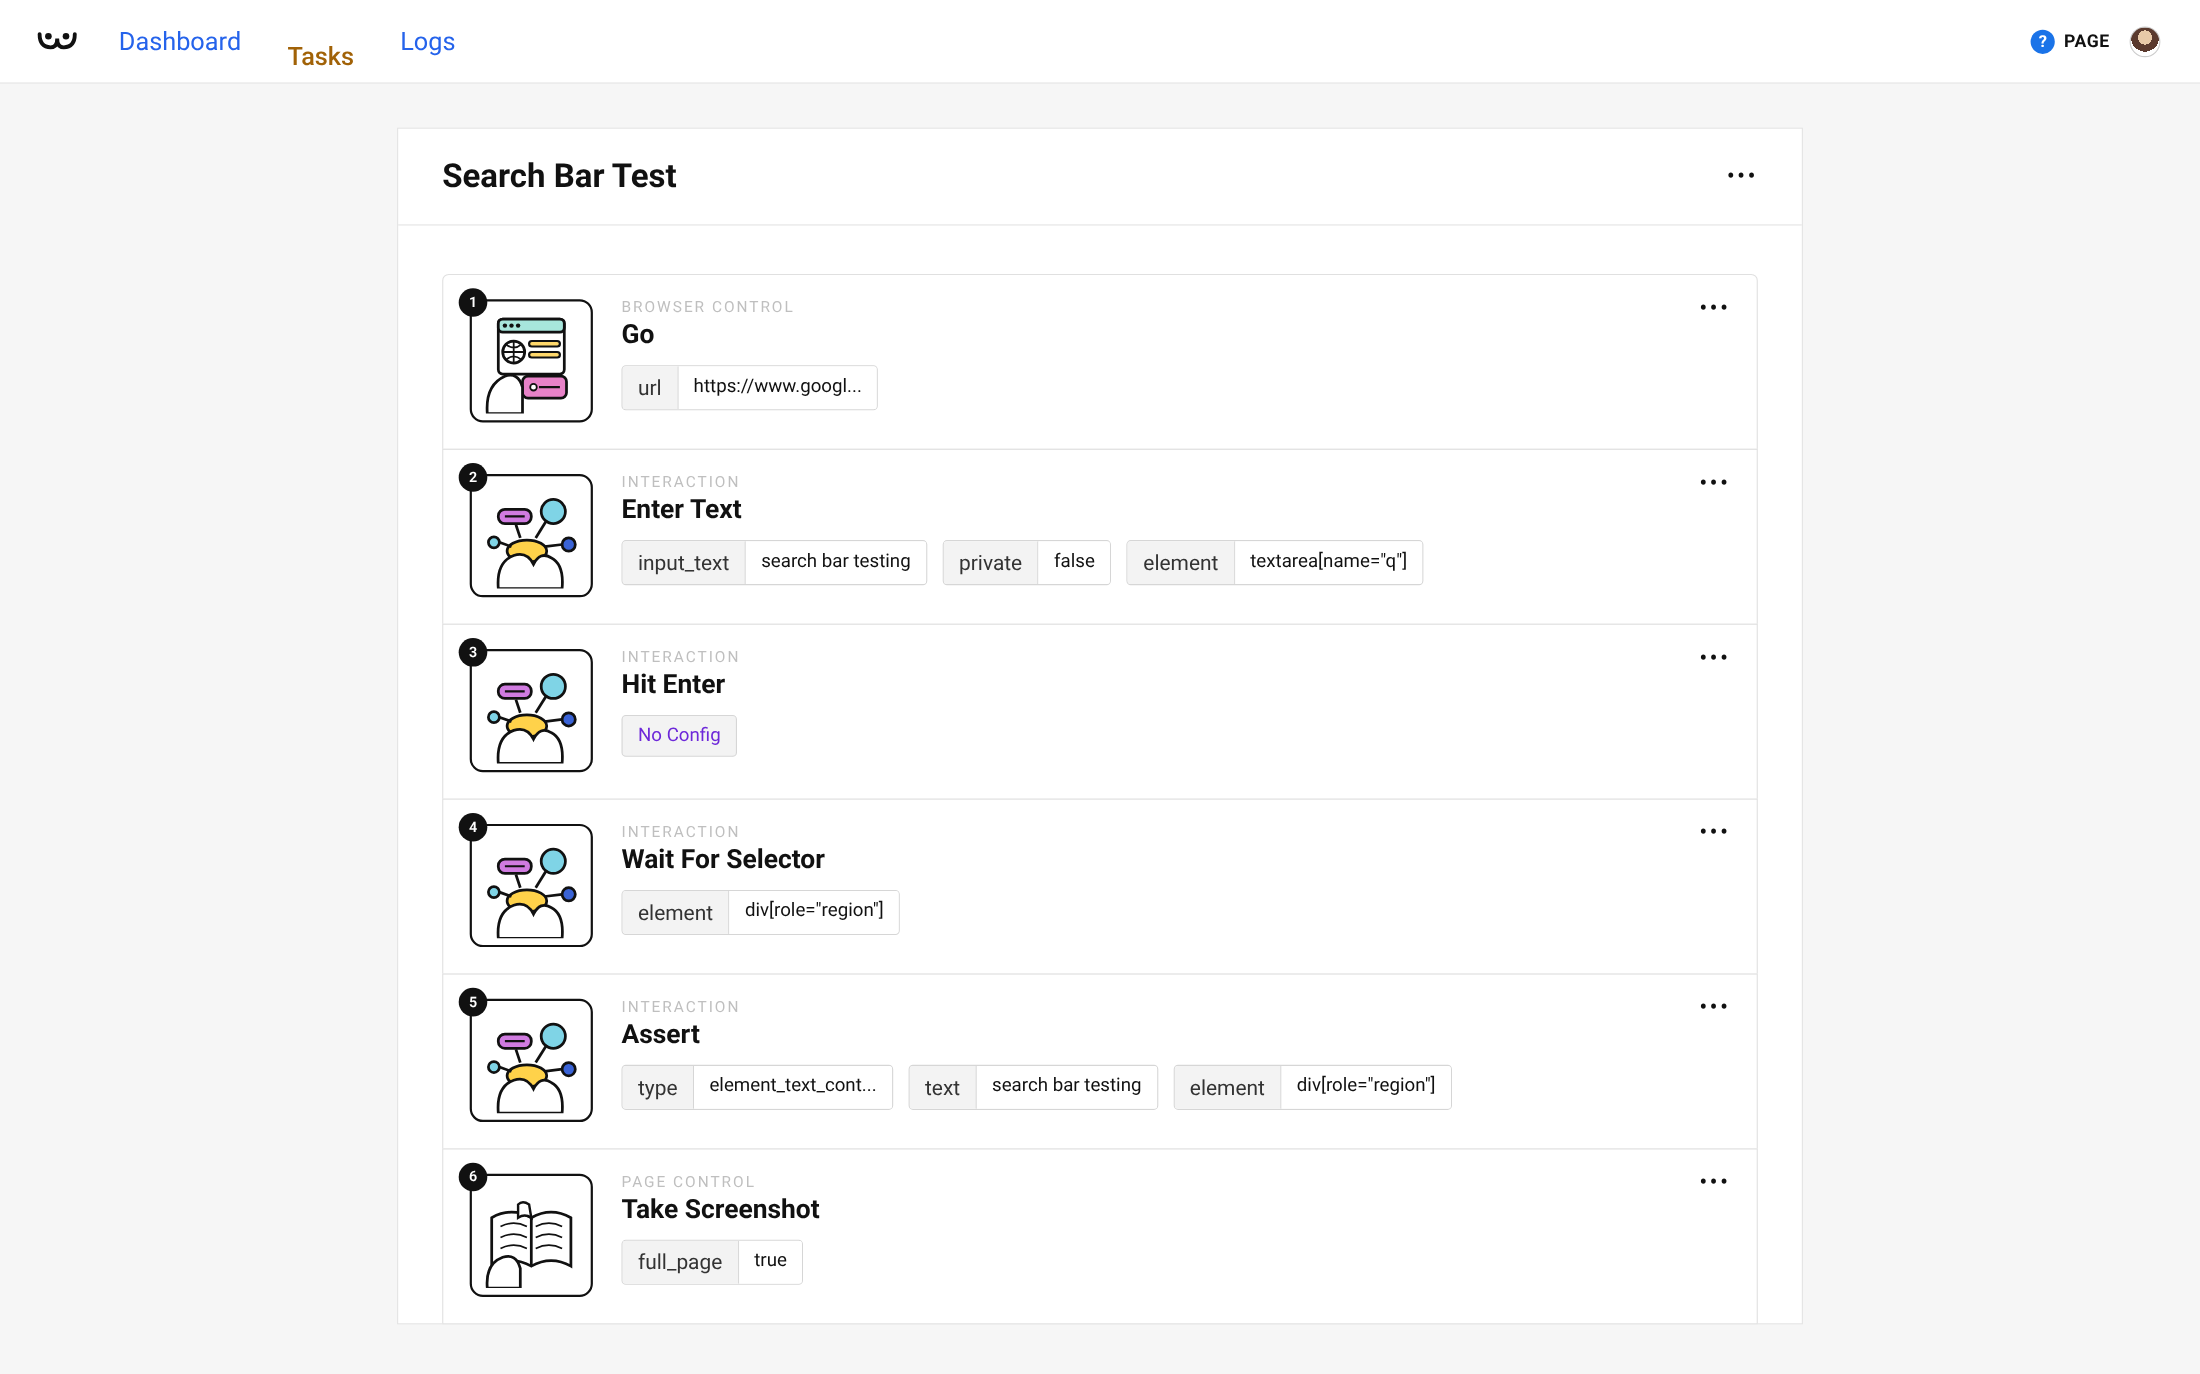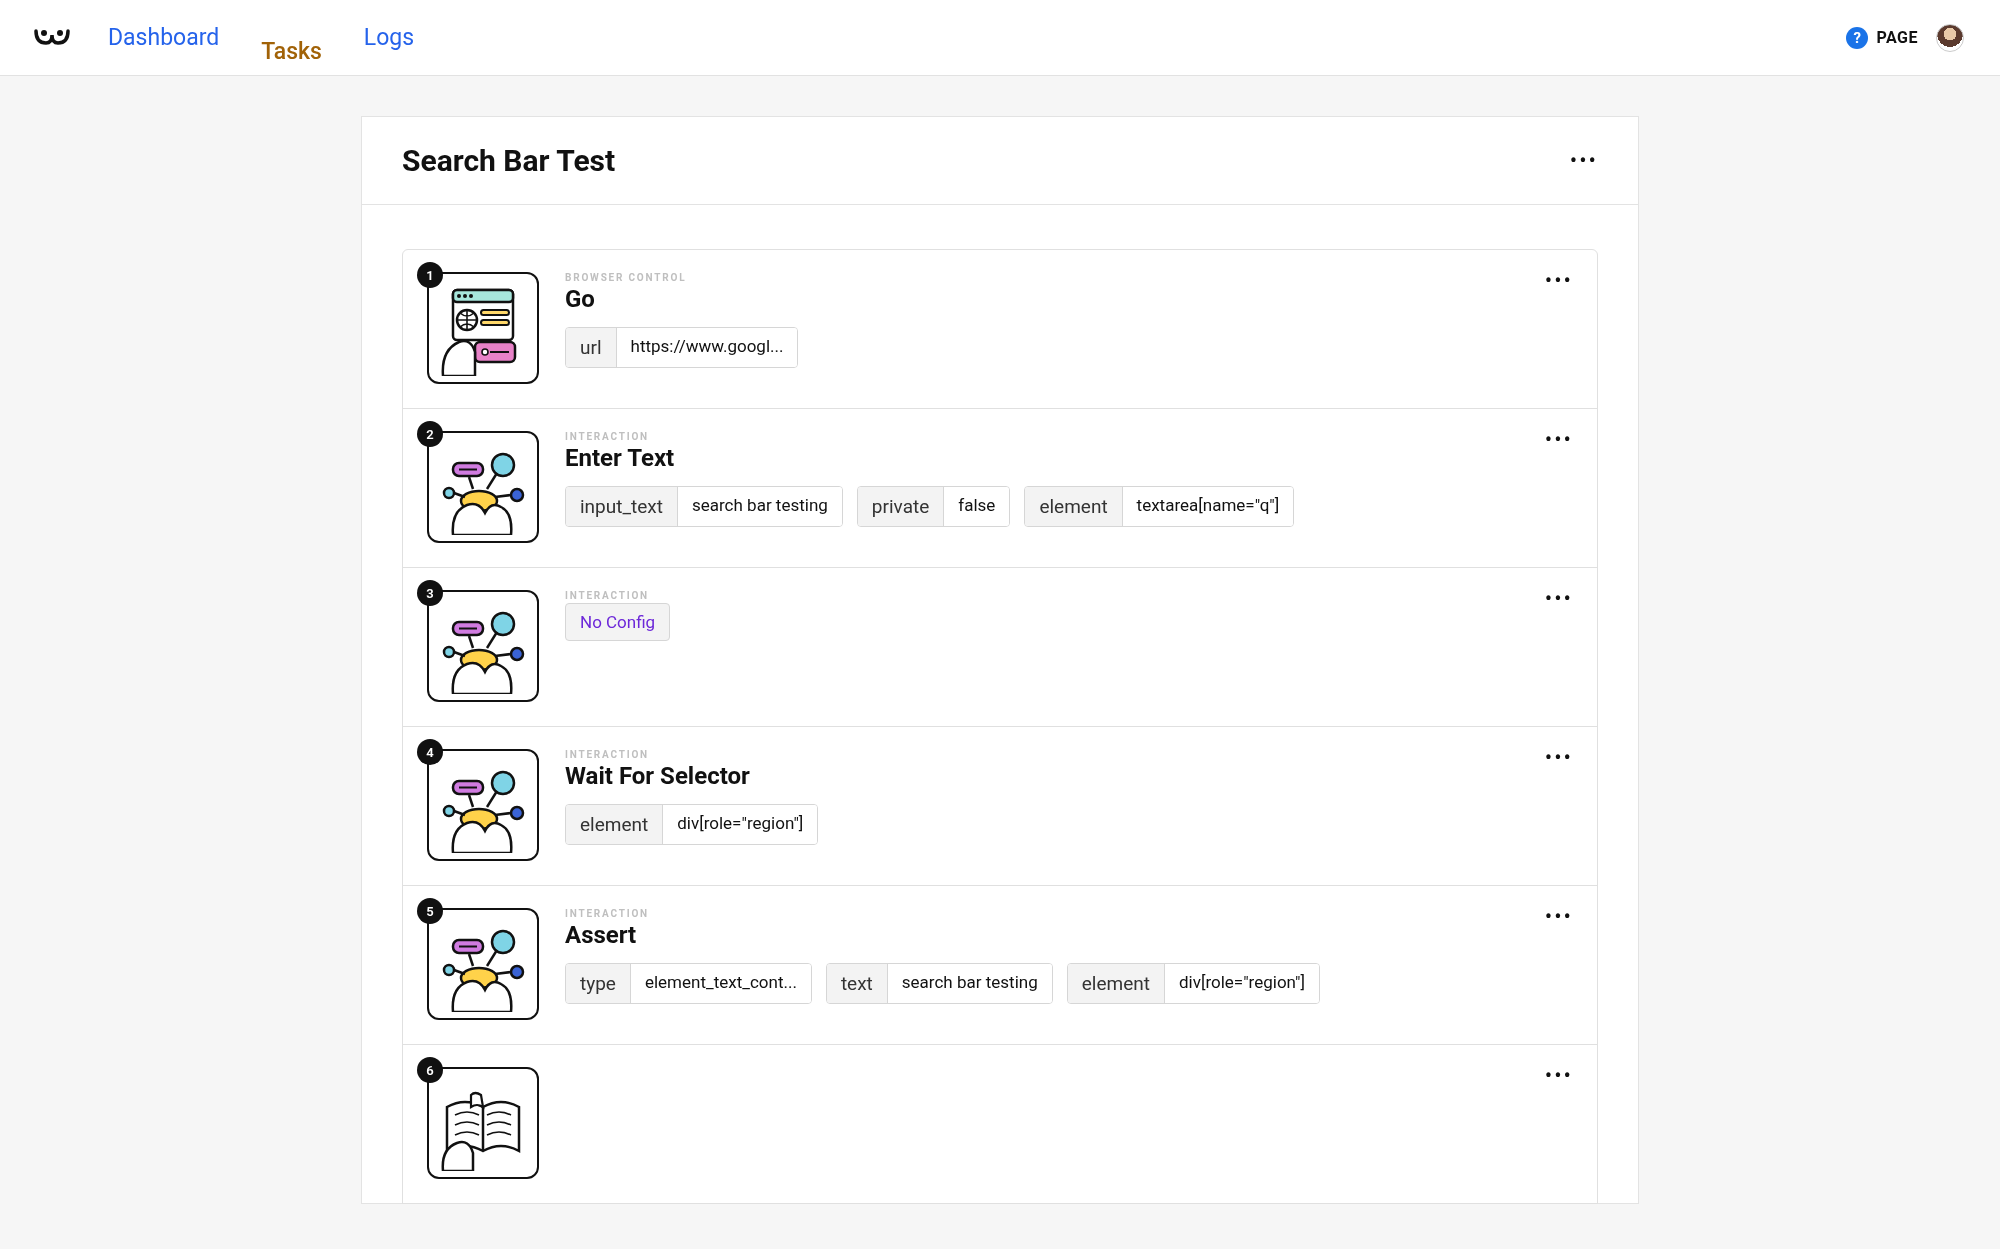--- a/index.html
+++ b/index.html
@@ -56,21 +56,21 @@
 .step-num {
   position:absolute; top:-10px; left:-10px; width:26px; height:26px; border-radius:50%;
   background:#111; color:#fff; display:flex; align-items:center; justify-content:center;
   font-size:13px; font-weight:600; z-index:2;
 }
 .step-icon {
   width:112px; height:112px; border:2px solid #111; border-radius:12px; background:#fff;
   display:flex; align-items:center; justify-content:center; overflow:hidden;
 }
 .step-body { flex:1; min-width:0; }
-.step-cat { font-size:10px; font-weight:700; letter-spacing:1.8px; color:#bfbfbf; margin-bottom:2px; }
+.step-cat { font-size:14px; font-weight:400; letter-spacing:1.8px; color:#bfbfbf; margin-bottom:2px; }
 .step-title { font-size:24px; font-weight:700; margin-bottom:14px; }
 .params-row { display:flex; flex-wrap:wrap; gap:14px; }
 .param-pair { display:flex; border:1px solid #d6d6d6; border-radius:4px; overflow:hidden; }
 .param-key {
   background:#f3f3f3; color:#333; font-size:19px; padding:8px 14px; border-right:1px solid #d6d6d6;
 }
 .param-val { background:#fff; color:#111; font-size:17px; padding:8px 14px; max-width:220px; white-space:nowrap; overflow:hidden; text-overflow:ellipsis; }
 .param-single {
   display:inline-block; border:1px solid #d6d6d6; border-radius:4px; background:#f3f3f3;
   color:#6d28d9; font-size:17px; padding:8px 14px;
@@ -199,20 +199,21 @@
     <line x1="19" y1="54" x2="30" y2="58" stroke="#111" stroke-width="2.5"></line>
     <line x1="60" y1="58" x2="76" y2="56" stroke="#111" stroke-width="2.5"></line>
     <line x1="52" y1="50" x2="62" y2="34" stroke="#111" stroke-width="2.5"></line>
     <line x1="38" y1="50" x2="34" y2="38" stroke="#111" stroke-width="2.5"></line>
     <path d="M18 96 Q16 72 32 66 Q44 62 50 74 Q56 62 66 68 Q78 74 76 96 Z" fill="#fff" stroke="#111" stroke-width="2.5"></path>
   </svg>
 </div>
           </div>
           <div class="step-body">
             <div class="step-cat">INTERACTION</div>
+            <div class="step-title">Hit Enter</div>
             <div class="params-row">
               <span class="param-single">No Config</span>
             </div>
           </div>
           <span class="step-more">•••</span>
         </div>
         <div class="step">
           <div class="step-icon-wrap">
             <div class="step-num">4</div>
             <div class="step-icon">
@@ -291,17 +292,27 @@
   <svg width="96" height="96" viewBox="0 0 96 96">
     <path d="M12 32 Q30 22 48 32 Q66 22 84 32 L84 76 Q66 66 48 76 Q30 66 12 76 Z" fill="#fff" stroke="#111" stroke-width="2.5"></path>
     <path d="M48 32 L48 76" stroke="#111" stroke-width="2.5"></path>
     <path d="M20 40 Q32 34 44 40 M20 50 Q32 44 44 50 M20 60 Q32 54 44 60" stroke="#111" stroke-width="1.6" fill="none"></path>
     <path d="M52 40 Q64 34 76 40 M52 50 Q64 44 76 50 M52 60 Q64 54 76 60" stroke="#111" stroke-width="1.6" fill="none"></path>
     <path d="M36 20 Q40 16 46 20 L48 32 Q42 28 36 32 Z" fill="#fff" stroke="#111" stroke-width="2.2"></path>
     <path d="M8 96 Q6 74 22 68 Q34 64 38 78 L38 96 Z" fill="#fff" stroke="#111" stroke-width="2.5"></path>
   </svg>
 </div>
           </div>
+          <div class="step-body">
+            <div class="step-cat">PAGE CONTROL</div>
+            <div class="step-title">Take Screenshot</div>
+            <div class="params-row">
+              <div class="param-pair">
+                <span class="param-key">full_page</span>
+                <span class="param-val">true</span>
+              </div>
+            </div>
+          </div>
           <span class="step-more">•••</span>
         </div>
       </div>
   </div>
 </div>
 
 </body></html>

